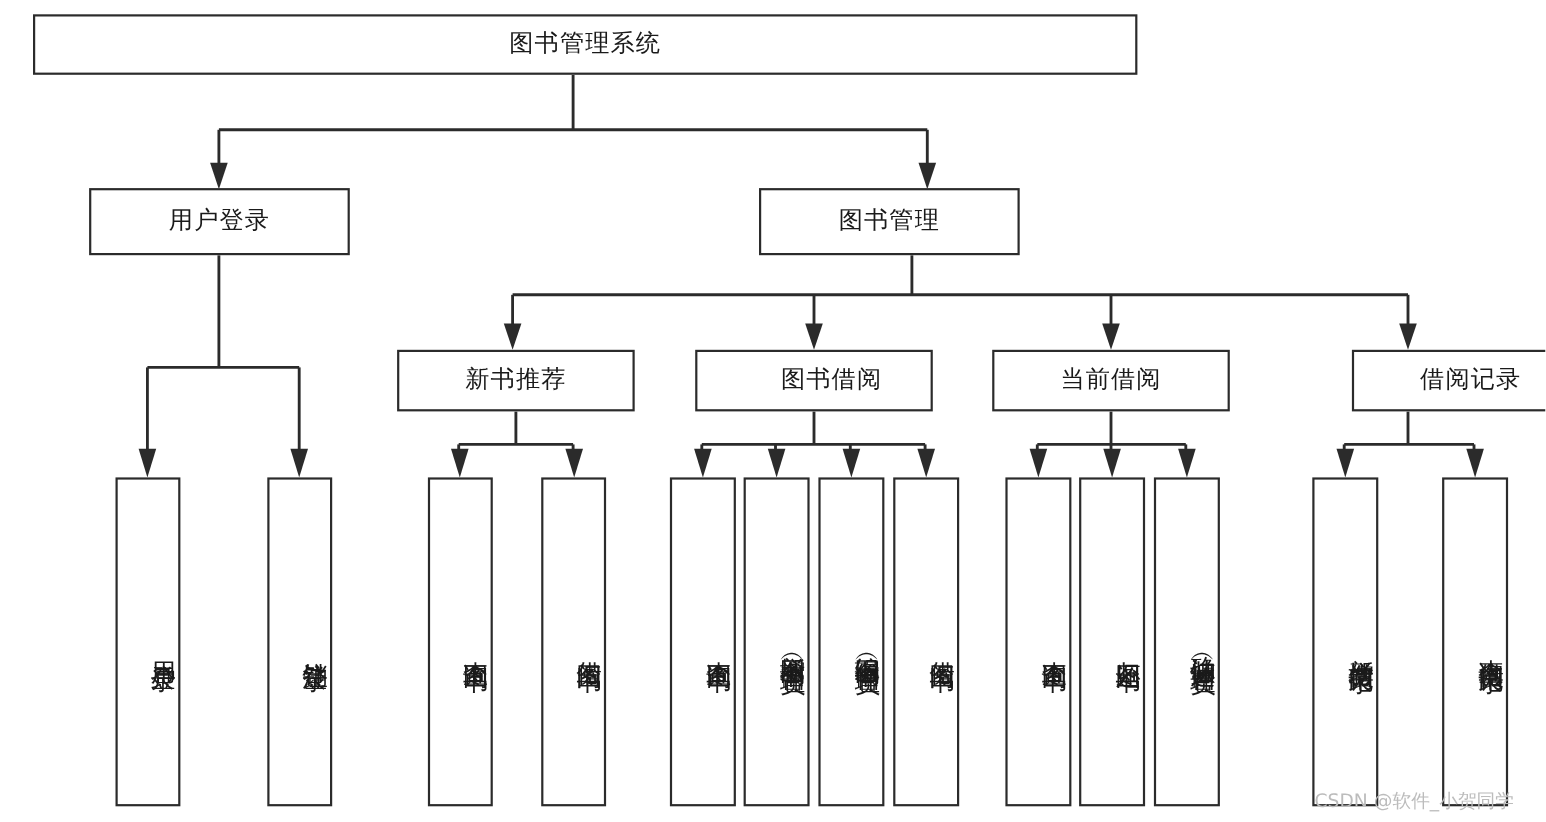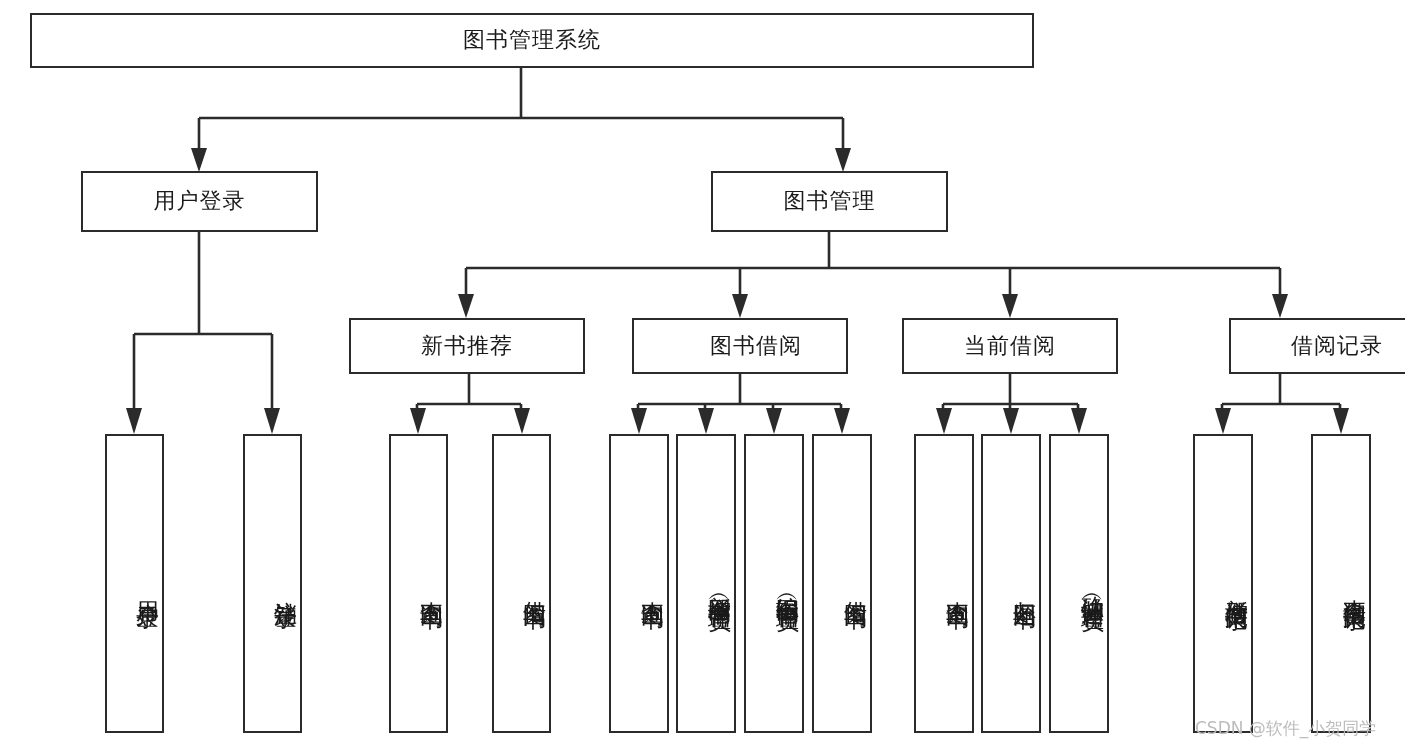--- a/index.html
+++ b/index.html
@@ -147,25 +147,25 @@
     </g>
   </svg>
 
   <div class="node horiz" style="left:18px; top:13px; width:1004px; height:55px;margin-left:12px;">
     <span>图书管理系统</span>
   </div>
 
   <div class="node horiz" style="left:81px; top:171px; width:237px; height:61px;">
     <span>用户登录</span>
   </div>
-  <div class="node horiz" style="left:711px; top:171px; width:237px; height:61px;">
+  <div class="node horiz" style="left:690px; top:171px; width:237px; height:61px;">
     <span>图书管理</span>
   </div>
 
-  <div class="node horiz" style="left:349px; top:318px; width:236px; height:56px;align-items:center;">
+  <div class="node horiz" style="left:361px; top:318px; width:216px; height:56px;align-items:center;">
     <span>新书推荐</span>
   </div>
   <div class="node horiz" style="left:632px; top:318px; width:216px; height:56px;padding-left:32px;">
     <span>图书借阅</span>
   </div>
   <div class="node horiz" style="left:902px; top:318px; width:216px; height:56px;text-align:center;">
     <span>当前借阅</span>
   </div>
   <div class="node horiz" style="left:1229px; top:318px; width:216px; height:56px;">
     <span>借阅记录</span>

